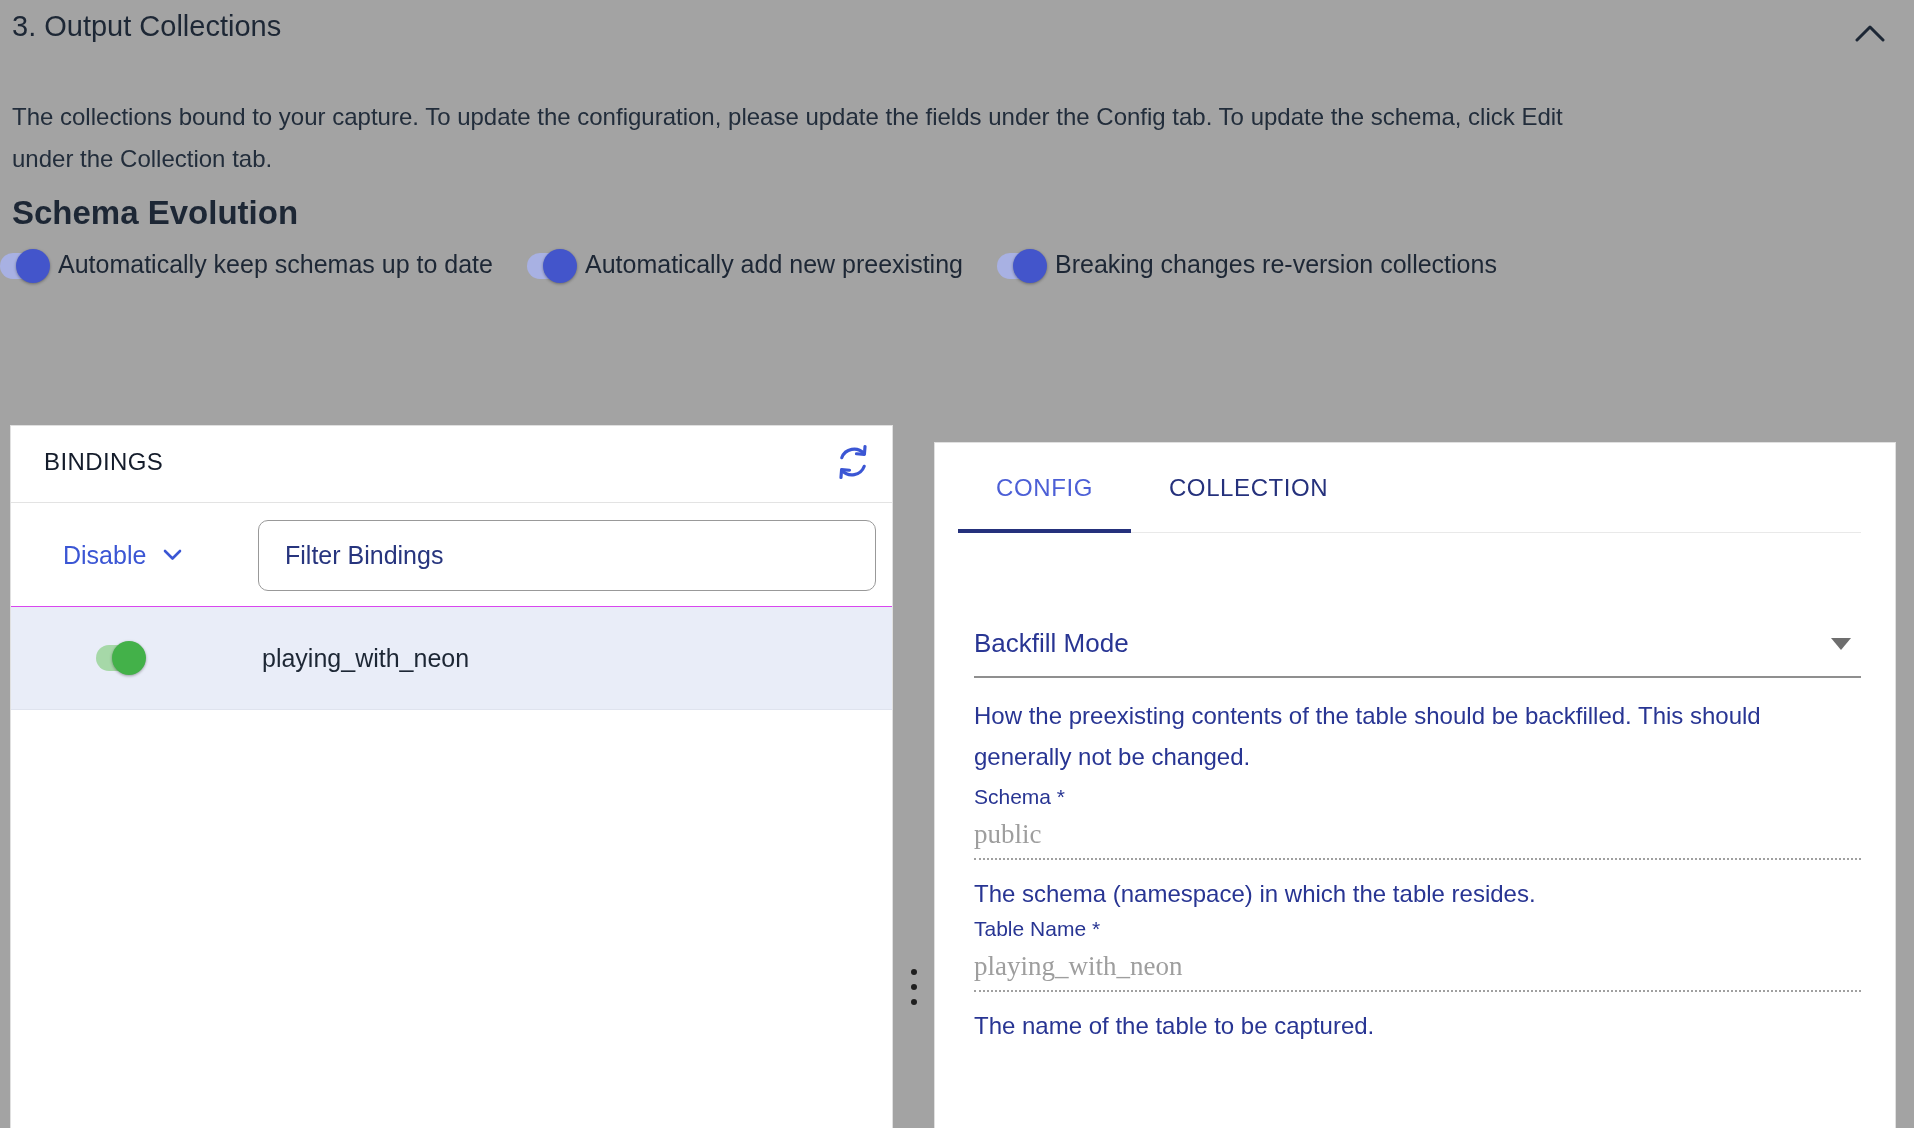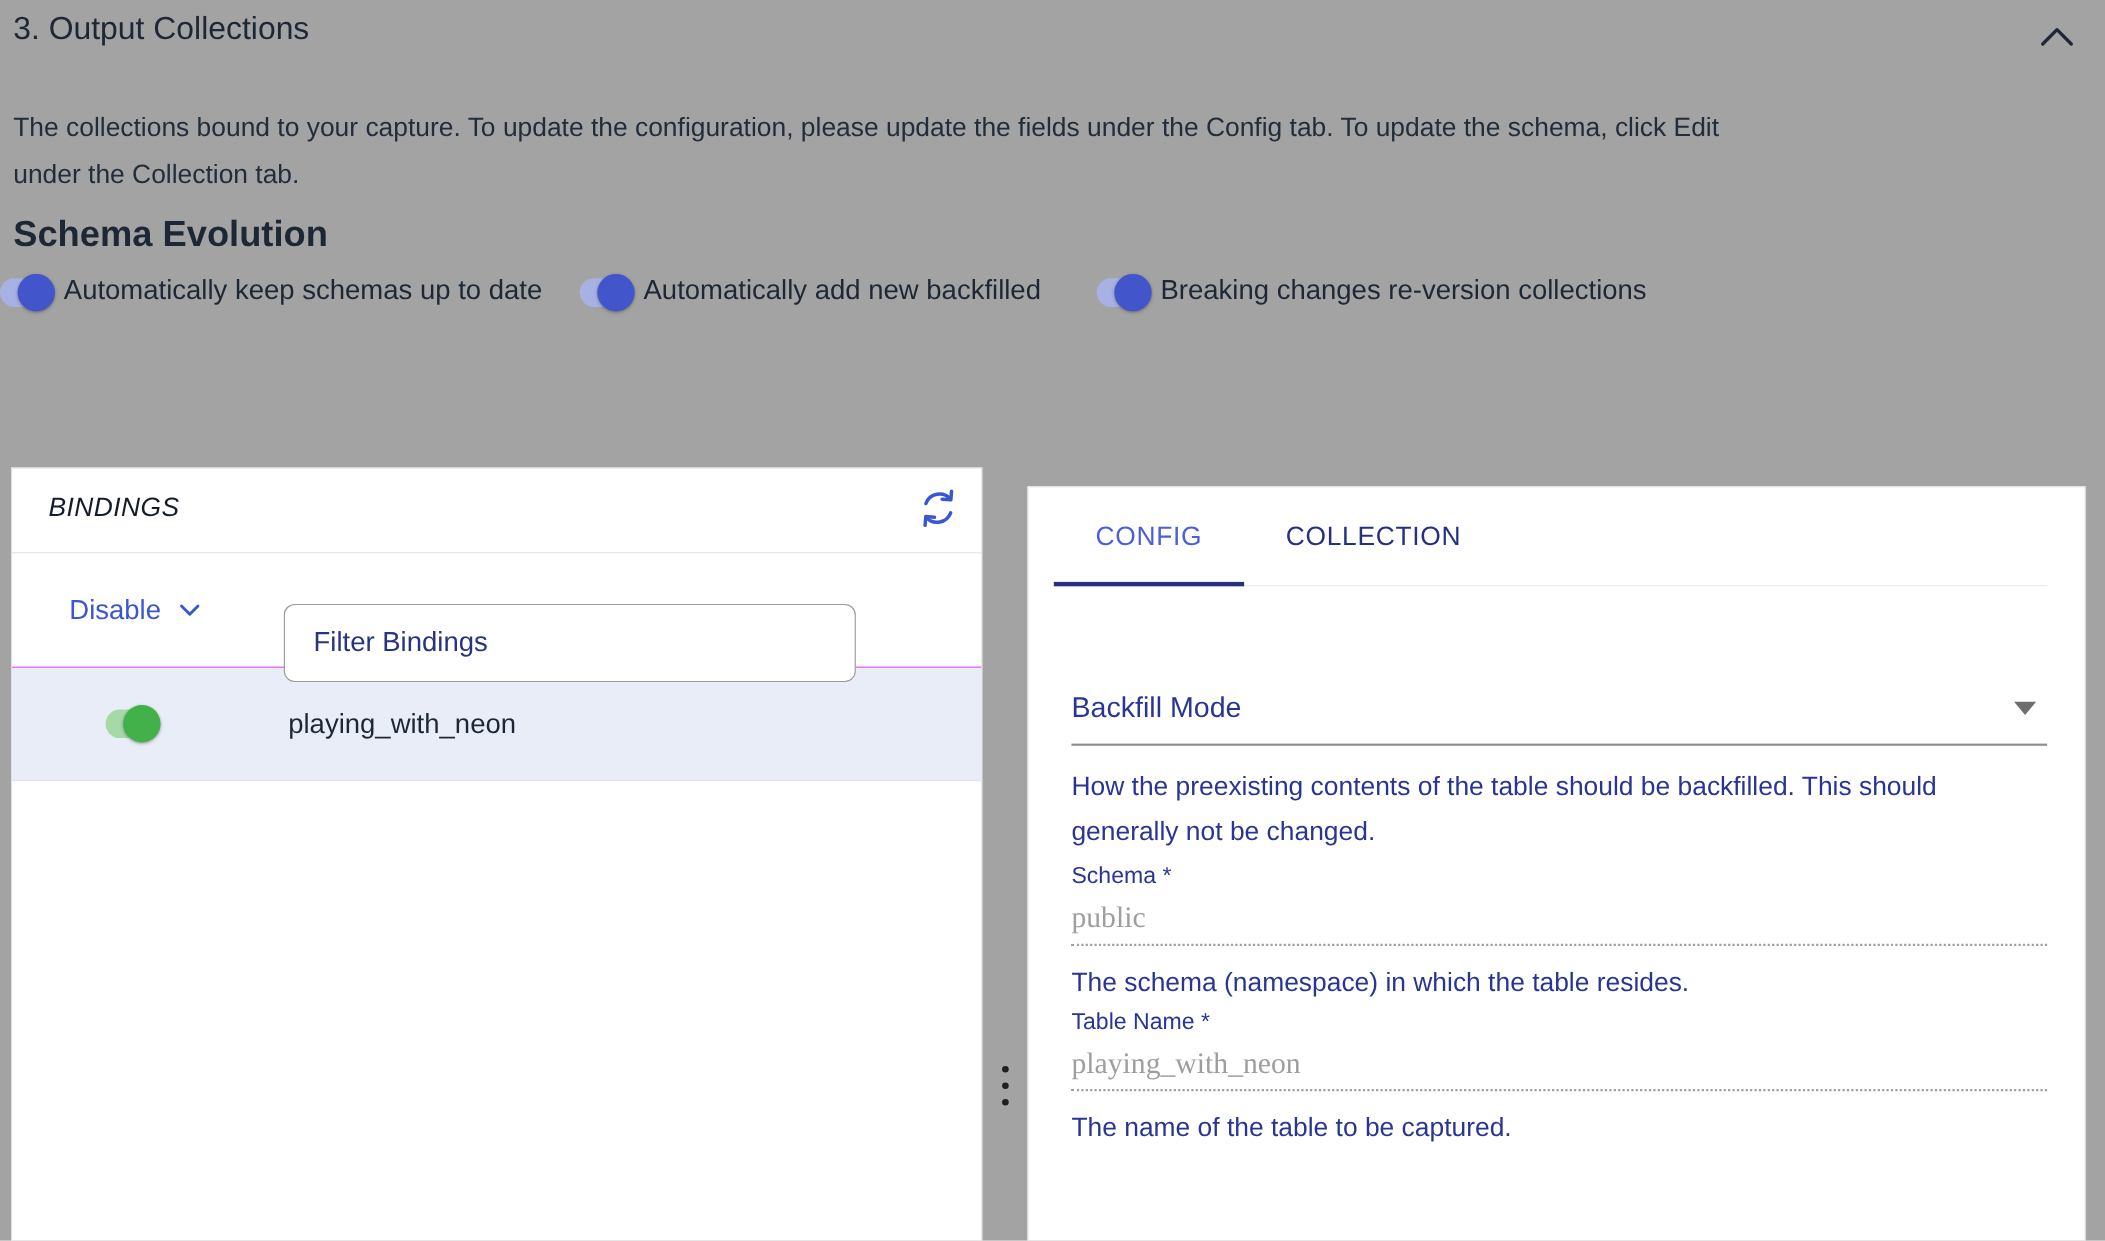--- a/index.html
+++ b/index.html
@@ -56,40 +56,40 @@
   .switch.green .knob { background: #43b149; }
 
   
   .bindings-panel {
     position: absolute; left: 10px; top: 425px;
     width: 883px; height: 710px;
     border: 1px solid #e0e0e0; background: #fff;
   }
   .bindings-header {
     display: flex; align-items: center; height: 77px;
-    padding: 0 10px 4px 33px; border-bottom: 1px solid #e3e3e3; font-style: italic;
+    padding: 0 10px 4px 33px; border-bottom: 1px solid #e3e3e3;
   }
   .bindings-title { font-size: 24px; font-weight: 500; letter-spacing: 0.4px; color: #141c2b; }
   .refresh-btn {
     margin-left: auto; margin-right: 4px;
     width: 50px; height: 50px; border-radius: 50%;
     display: flex; align-items: center; justify-content: center; cursor: pointer;
   }
   .filter-row { position: relative; height: 104px; border-bottom: 1px solid #d946ef; }
   .disable-btn {
     position: absolute; left: 52px; top: 0; height: 104px;
     display: flex; align-items: center; gap: 17px;
     font-size: 25px; color: #3b56d4; cursor: pointer;
   }
   .filter-input {
     position: absolute; left: 247px; top: 17px;
-    width: 520px; height: 71px;
+    width: 618px; height: 71px;
     border: 1px solid #999999; border-radius: 10px;
     font-size: 25px; padding: 0 26px; color: #27357e;
-    font-family: inherit; outline: none; background: #fff; margin-top: 29px;
+    font-family: inherit; outline: none; background: #fff;
   }
   .filter-input::placeholder { color: #27357e; opacity: 1; }
   .binding-row {
     display: flex; align-items: center; height: 103px;
     background: #e9edf8; border-bottom: 1px solid #dfe3ee;
     padding-left: 85px; cursor: pointer;
   }
   .binding-name { margin-left: 120px; font-size: 25px; color: #1d2735; }
 
   
@@ -163,21 +163,21 @@
   <div class="se-toggle t0">
     <span class="switch indigo">
         <span class="knob"></span>
       </span>
     <span class="se-label">Automatically keep schemas up to date</span>
   </div>
   <div class="se-toggle t1">
     <span class="switch indigo">
         <span class="knob"></span>
       </span>
-    <span class="se-label">Automatically add new backfilled</span>
+    <span class="se-label">Automatically add new preexisting</span>
   </div>
   <div class="se-toggle t2">
     <span class="switch indigo">
         <span class="knob"></span>
       </span>
     <span class="se-label">Breaking changes re-version collections</span>
   </div>
 
   <div class="bindings-panel">
     <div class="bindings-header">

